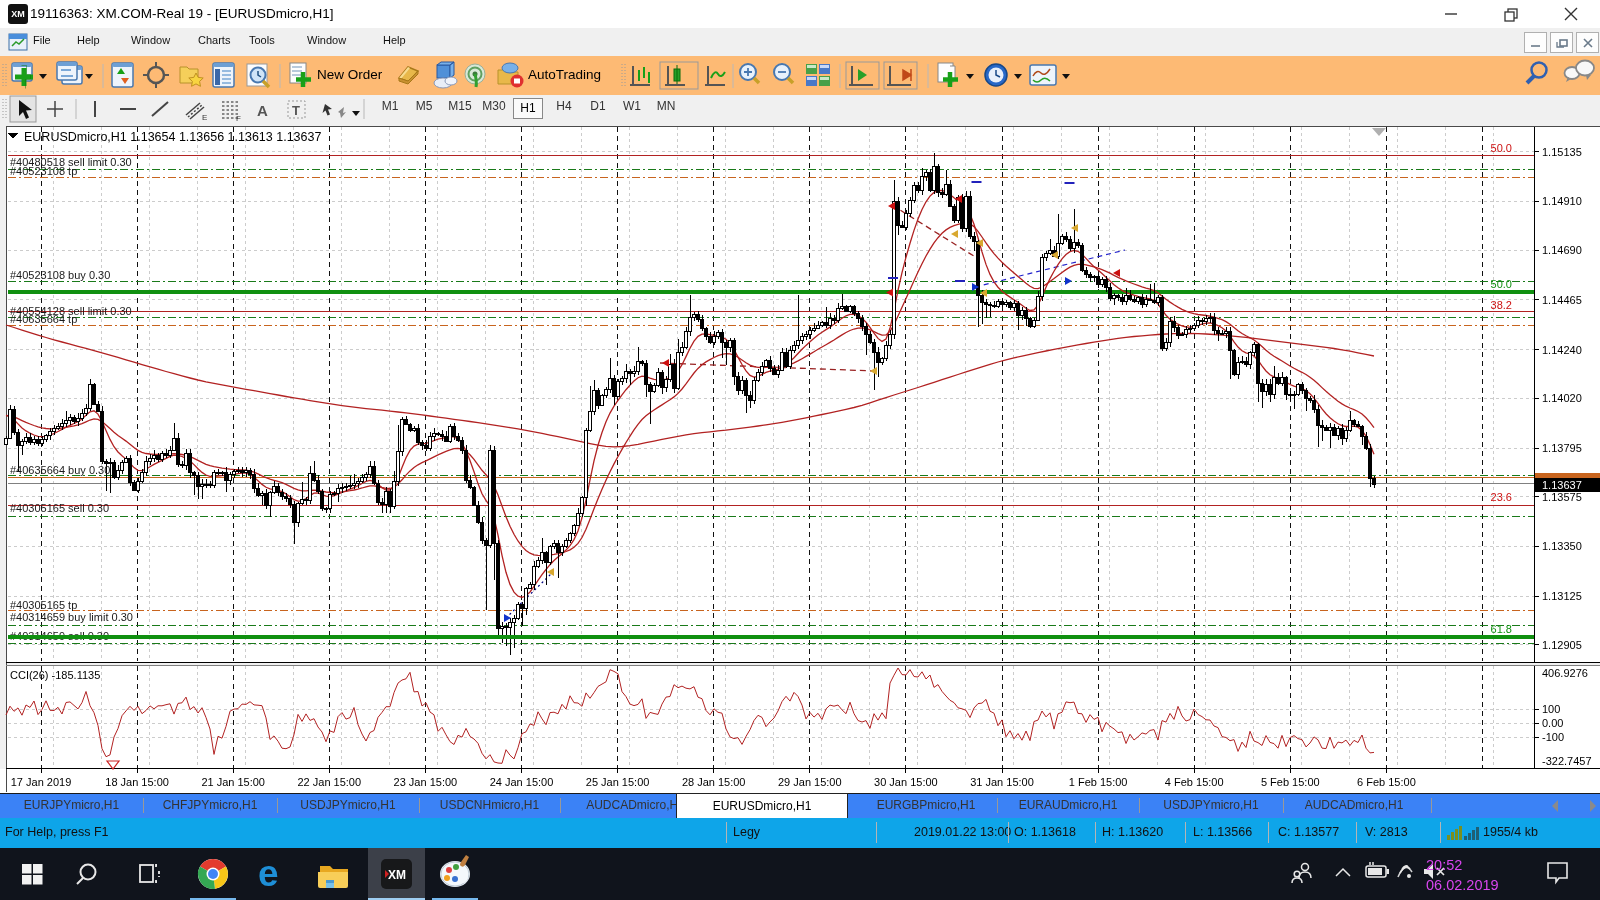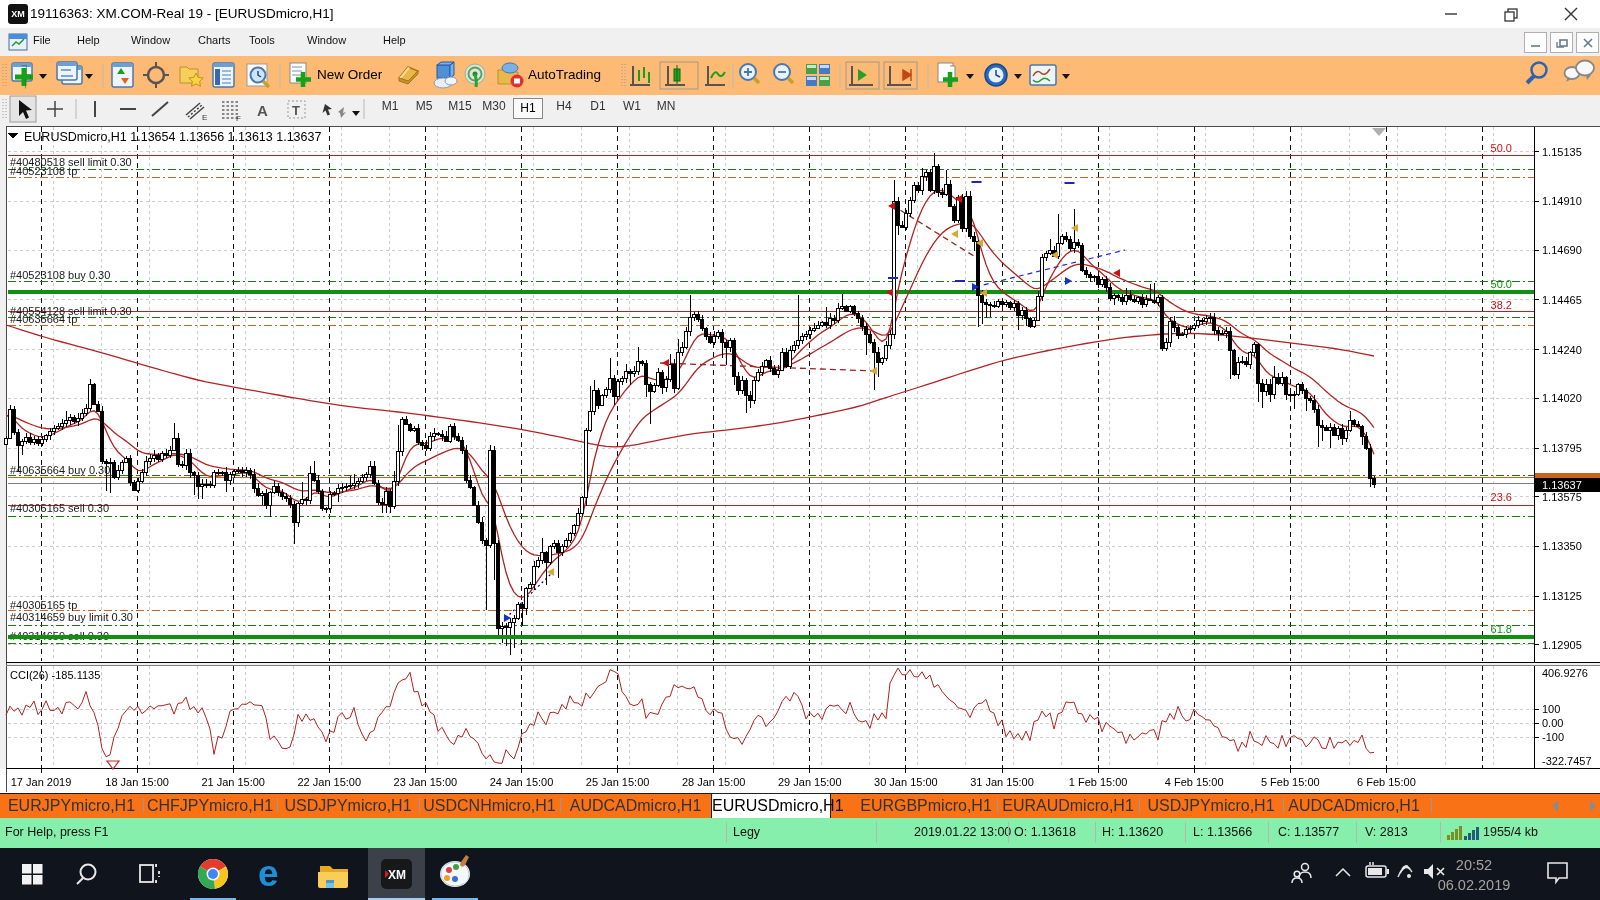--- a/index.html
+++ b/index.html
@@ -12,31 +12,31 @@
 #xmicon { position:absolute; left:8px; top:4px; width:20px; height:20px; background:#111; border-radius:3px; color:#fff; font-size:9px; font-weight:bold; text-align:center; line-height:20px; }
 
 #menubar { position:absolute; top:28px; left:0; width:1600px; height:28px; background:#f0f0f0; font-size:11px; color:#111; }
 .menu { position:absolute; top:6px; }
 
 #tb1 { position:absolute; top:56px; left:0; width:1600px; height:39px; background:#fdba74; }
 #tb2 { position:absolute; top:95px; left:0; width:1600px; height:28px; background:#f0f0f0; }
 .tbtext { position:absolute; font-size:13.5px; color:#000; }
 .tf { position:absolute; top:4px; font-size:12px; color:#333; width:30px; text-align:center; }
 
-#tabbar { position:absolute; top:794px; left:0; width:1600px; height:24px; background:#f97316; font-size:16px; color:#333; }
+#tabbar { position:absolute; top:794px; left:0; width:1600px; height:24px; background:#3b82f6; font-size:12px; color:#333; }
 .tab { position:absolute; top:0; height:24px; text-align:center; line-height:23px; }
 .tabsep { position:absolute; top:4px; width:1px; height:15px; background:#999; }
 #activetab { position:absolute; top:-1px; height:25px; background:#fff; border:1px solid #222; border-bottom:none; color:#000; line-height:24px; text-align:center; }
 
-#statusbar { position:absolute; top:818px; left:0; width:1600px; height:30px; background:#86efac; font-size:12.5px; color:#111; }
+#statusbar { position:absolute; top:818px; left:0; width:1600px; height:30px; background:#0ea5e9; font-size:12.5px; color:#111; }
 .scell { position:absolute; top:7px; }
 .sdiv { position:absolute; top:4px; width:1px; height:21px; background:#b5b5b5; }
 
 #taskbar { position:absolute; top:848px; left:0; width:1600px; height:52px; background:#10141c; }
-#clock { position:absolute; right:78px; top:7px; color:#a3a3a3; font-size:14.5px; text-align:center; width:96px; line-height:20px; }
+#clock { position:absolute; right:78px; top:7px; color:#d946ef; font-size:14.5px; text-align:left; width:96px; line-height:20px; }
 </style>
 </head>
 <body>
 <div id="app">
   <div class="abs" style="left:0;top:0"><svg width="1600" height="900" viewBox="0 0 1600 900" xmlns="http://www.w3.org/2000/svg" font-family="Liberation Sans, sans-serif" shape-rendering="crispEdges">
 <rect x="0" y="123" width="1600" height="670" fill="#f0f0f0"></rect>
 <rect x="6" y="126" width="1594" height="537" fill="#ffffff" stroke="none"></rect>
 <rect x="6" y="665" width="1594" height="104" fill="#ffffff"></rect>
 <rect x="0" y="769" width="1600" height="24" fill="#ffffff"></rect>
 <rect x="6" y="126" width="1594" height="1.2" fill="#4a4a4a"></rect>
@@ -873,21 +873,21 @@
     <div class="tf" style="left:617px">W1</div>
     <div class="tf" style="left:651px">MN</div>
   </div>
 
   <div id="tabbar">
     <div class="tab" style="left:0;width:143px">EURJPYmicro,H1</div>
     <div class="tab" style="left:143px;width:134px">CHFJPYmicro,H1</div>
     <div class="tab" style="left:277px;width:142px">USDJPYmicro,H1</div>
     <div class="tab" style="left:419px;width:141px">USDCNHmicro,H1</div>
     <div class="tab" style="left:560px;width:151px">AUDCADmicro,H1</div>
-    <div id="activetab" style="left:711px;width:120px">EURUSDmicro,H1</div>
+    <div id="activetab" style="left:676px;width:172px">EURUSDmicro,H1</div>
     <div class="tab" style="left:855px;width:142px">EURGBPmicro,H1</div>
     <div class="tab" style="left:997px;width:142px">EURAUDmicro,H1</div>
     <div class="tab" style="left:1139px;width:144px">USDJPYmicro,H1</div>
     <div class="tab" style="left:1283px;width:142px">AUDCADmicro,H1</div>
     <div class="tabsep" style="left:143px"></div>
     <div class="tabsep" style="left:277px"></div>
     <div class="tabsep" style="left:419px"></div>
     <div class="tabsep" style="left:560px"></div>
     <div class="tabsep" style="left:997px"></div>
     <div class="tabsep" style="left:1139px"></div>

